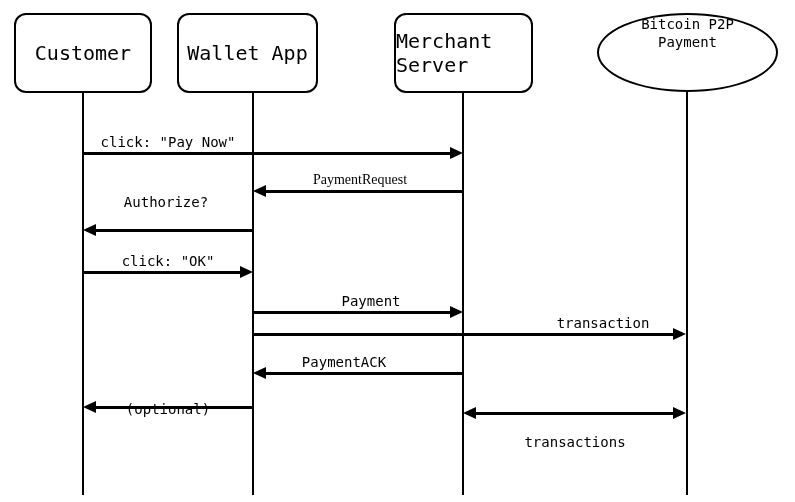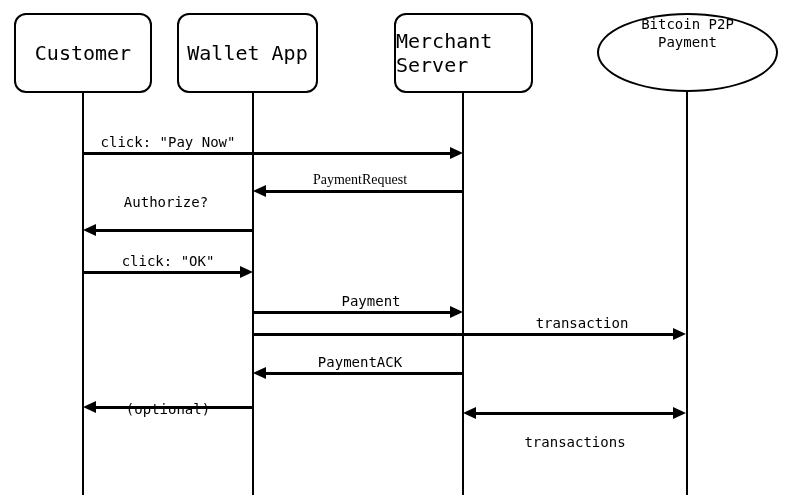--- a/index.html
+++ b/index.html
@@ -125,27 +125,27 @@
     <div class="head-right" style="left:240px; top:266px;"></div>
   </div>
 
   <div>
     <div class="msg-label" style="left:254px; top:293px; width:234px;">Payment</div>
     <div class="msg-line" style="left:253px; top:311px; width:198px;"></div>
     <div class="head-right" style="left:450px; top:306px;"></div>
   </div>
 
   <div>
-    <div class="msg-label" style="left:442px; top:315px; width:224px;padding-left:28px;">transaction</div>
+    <div class="msg-label" style="left:463px; top:315px; width:224px;padding-left:28px;">transaction</div>
     <div class="msg-line" style="left:253px; top:333px; width:421px;"></div>
     <div class="head-right" style="left:673px; top:328px;"></div>
   </div>
 
   <div>
-    <div class="msg-label" style="left:259px; top:354px; width:202px;">PaymentACK</div>
+    <div class="msg-label" style="left:243px; top:354px; width:202px;">PaymentACK</div>
     <div class="msg-line" style="left:265px; top:372px; width:198px;"></div>
     <div class="head-left" style="left:253px; top:367px;"></div>
   </div>
 
   <div>
     <div class="msg-label" style="left:83px; top:369px; width:170px;text-align:center;">
       <div>(optional)</div>
     </div>
     <div class="msg-line" style="left:95px; top:406px; width:158px;"></div>
     <div class="head-left" style="left:83px; top:401px;"></div>

